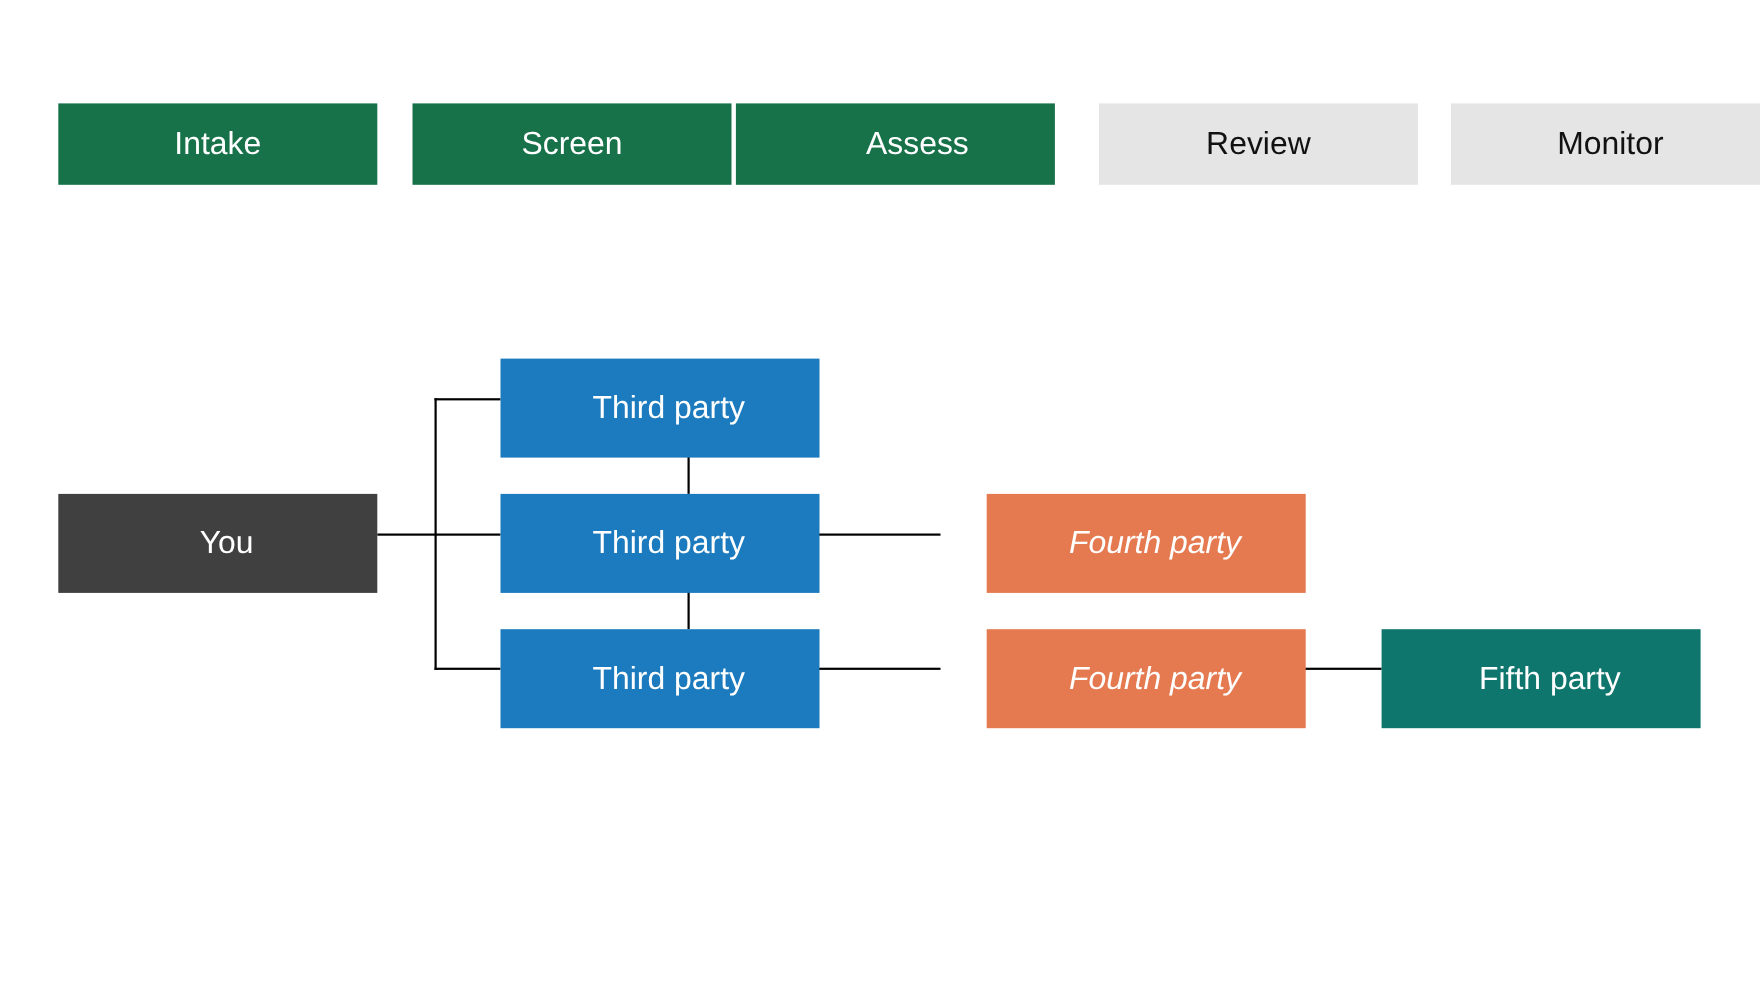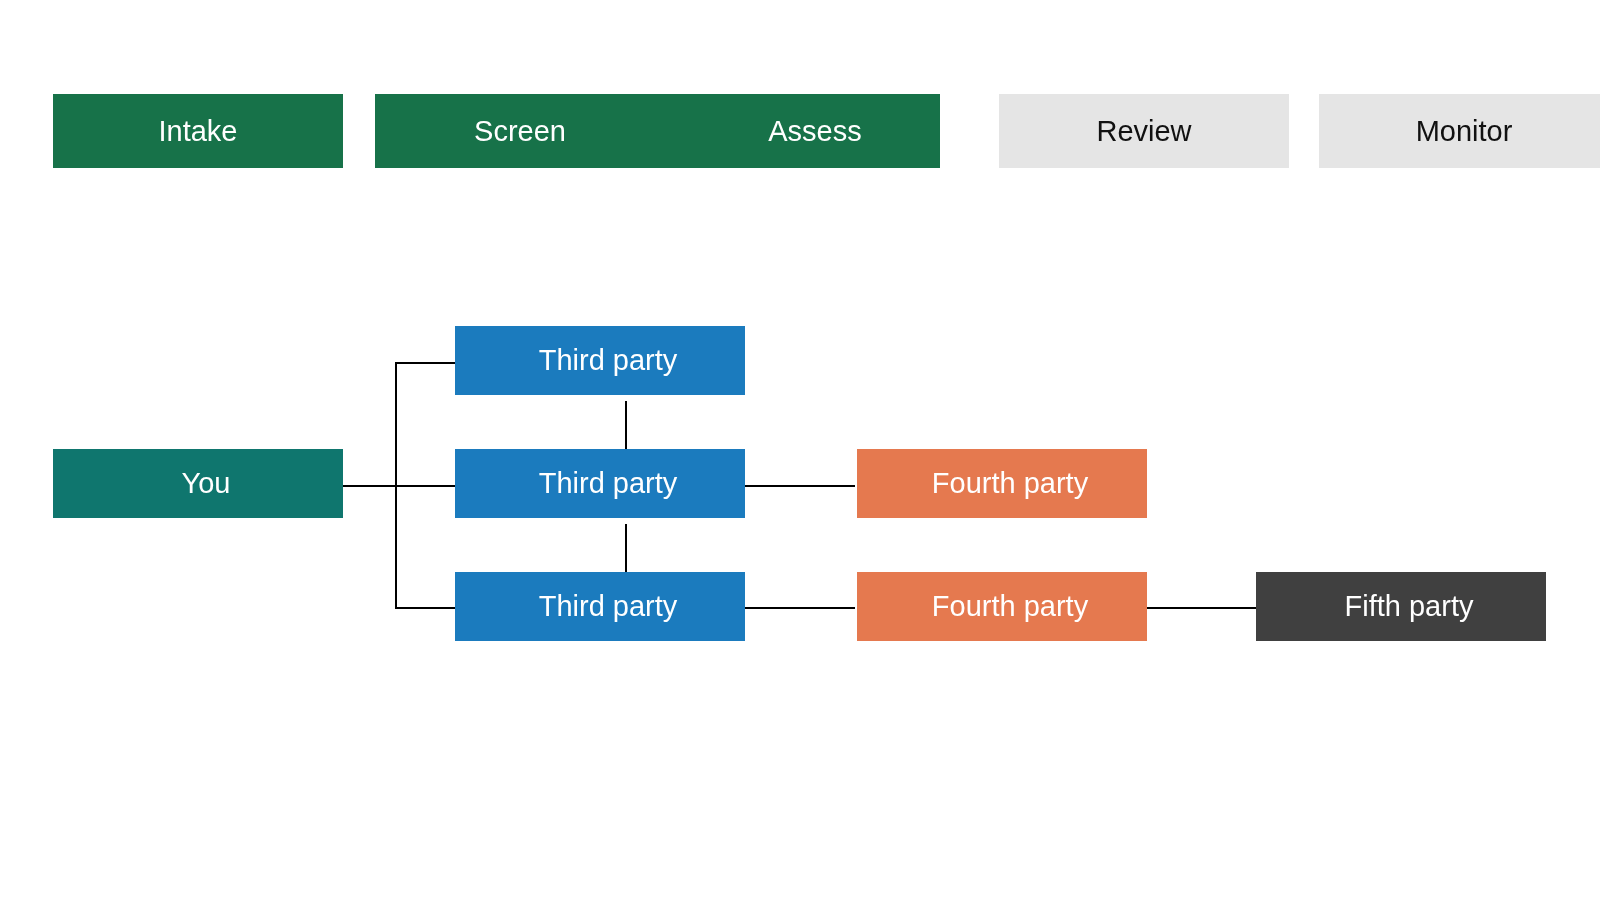--- a/index.html
+++ b/index.html
@@ -34,38 +34,38 @@
   .stage.done {
     background: #177249;
     color: #ffffff;
   }
   .stage.todo {
     background: #E5E5E5;
     color: #111111;
   }
   .stage-1 { left: 53px; }
   .stage-2 { left: 354px; margin-left: 21px; }
-  .stage-3 { left: 650px; padding-left: 40px; }
+  .stage-3 { left: 669px; padding-left: 40px; }
   .stage-4 { left: 999px; }
   .stage-5 { left: 1319px; }
 
   
   .node {
-    height: 69px;
+    height: 90px;
     color: #ffffff;
     padding-left: 16px;
   }
-  .node-you    { background: #0f766e; }
+  .node-you    { background: #404040; }
   .node-third  { background: #1B7BBE; }
   .node-fourth { background: #E5794F; }
-  .node-fifth  { background: #404040; }
+  .node-fifth  { background: #0f766e; }
 
   .col-1 { left: 53px; }
   .col-2 { left: 455px; }
-  .col-3 { left: 857px; }
+  .col-3 { left: 897px; font-style: italic; }
   .col-4 { left: 1256px; }
   .row-1 { top: 326px; }
   .row-2 { top: 449px; }
   .row-3 { top: 572px; }
 
   
   .line {
     position: absolute;
     background: #000000;
   }

